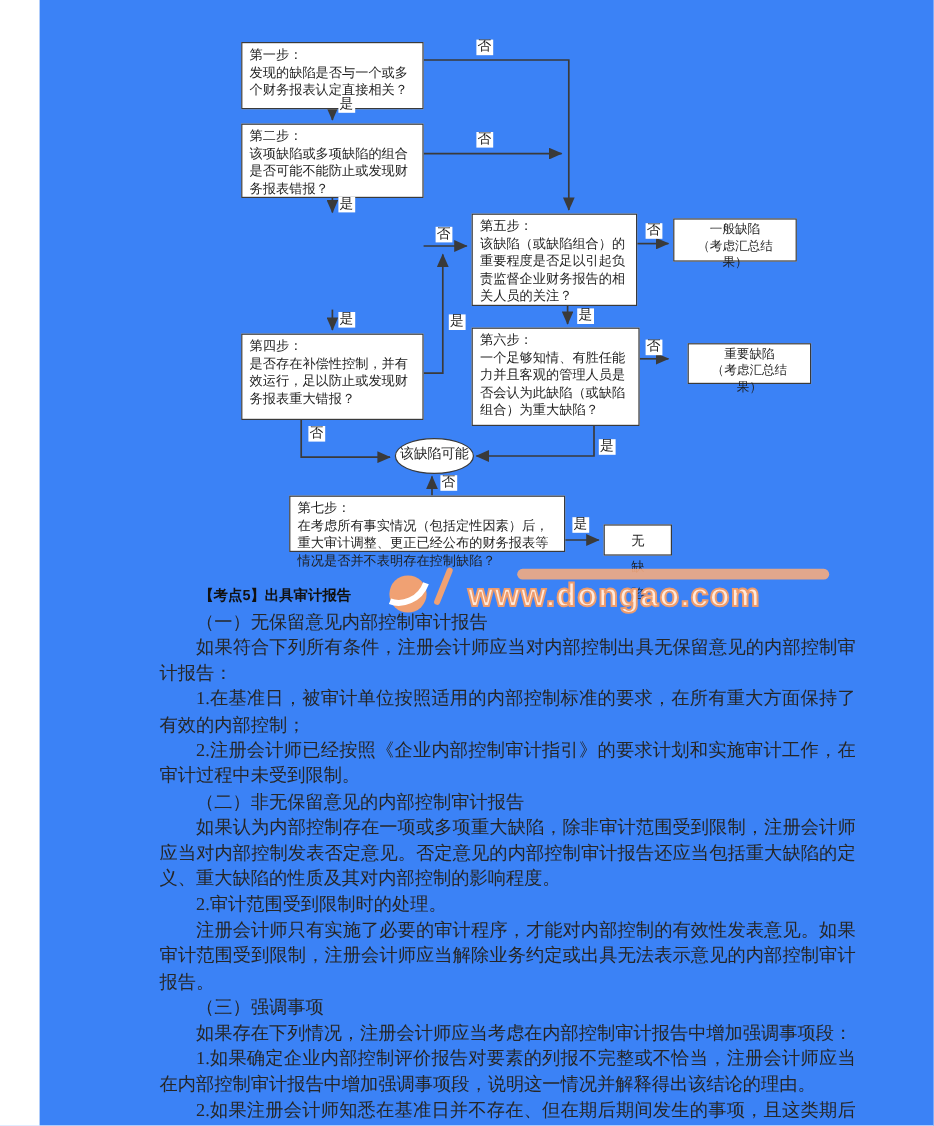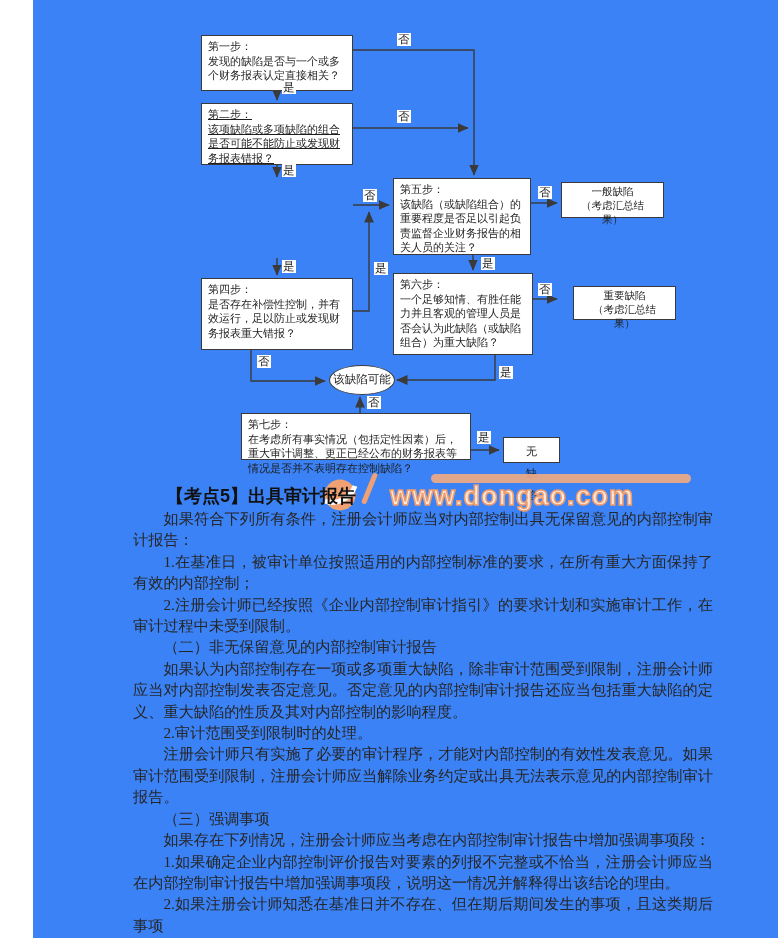--- a/index.html
+++ b/index.html
@@ -19,21 +19,21 @@
     position:absolute;
     border:1.5px solid #3a3a3a;
     background:#fff;
     font-size:11px;line-height:14.5px;
     padding:3px 5px 2px 6px;
     white-space:pre-line;
     box-sizing:border-box;
     color:#1e1e1e;
   }
   .step1{left:168px;top:35px;width:152px;height:56px;}
-  .step2{left:168px;top:103px;width:152px;height:62px;text-decoration:underline;}
+  .step2{left:168px;top:103px;width:152px;height:62px;}
   .step3{left:168px;top:180px;width:152px;height:78px;}
   .step4{left:168px;top:278px;width:152px;height:72px;}
   .step5{left:360px;top:178px;width:138px;height:77px;}
   .step6{left:360px;top:273px;width:140px;height:82px;}
   .step7{left:208px;top:413px;width:230px;height:47px;}
   .result{
     text-align:center;
     padding:2px 19px;
     font-size:10.5px;line-height:14px;
   }
@@ -73,21 +73,21 @@
     color:#fdeade;
     -webkit-text-stroke:1.6px #ee9c6d;
   }
   
   .content{
     position:absolute;left:100px;top:486px;width:580px;z-index:2;
   }
   .content h2{
     margin:0 0 1px 33px;
     font-family:"Liberation Sans","DejaVu Sans",sans-serif;
-    font-size:18px;font-weight:bold;color:#111;
+    font-size:12px;font-weight:bold;color:#111;
     line-height:21px;
   }
   .content p{
     margin:0;
     font-size:15.2px;line-height:21.4px;
     text-indent:2em;
     text-align:justify;
     color:#262626;
   }
 </style>
@@ -163,20 +163,21 @@
       <circle cx="18" cy="18" r="15.5" fill="#f0a173"></circle>
       <path d="M3,24 C13,28 28,23 33,9" stroke="#ffffff" stroke-width="5" fill="none"></path>
     </svg>
     <div class="wm-slash"></div>
     <div class="wm-bar"></div>
     <div class="wm-text">www.dongao.com</div>
   </div>
 
   <div class="content">
     <h2>【考点5】出具审计报告</h2>
+    <p>（一）无保留意见内部控制审计报告</p>
     <p>如果符合下列所有条件，注册会计师应当对内部控制出具无保留意见的内部控制审计报告：</p>
     <p>1.在基准日，被审计单位按照适用的内部控制标准的要求，在所有重大方面保持了有效的内部控制；</p>
     <p>2.注册会计师已经按照《企业内部控制审计指引》的要求计划和实施审计工作，在审计过程中未受到限制。</p>
     <p>（二）非无保留意见的内部控制审计报告</p>
     <p>如果认为内部控制存在一项或多项重大缺陷，除非审计范围受到限制，注册会计师应当对内部控制发表否定意见。否定意见的内部控制审计报告还应当包括重大缺陷的定义、重大缺陷的性质及其对内部控制的影响程度。</p>
     <p>2.审计范围受到限制时的处理。</p>
     <p>注册会计师只有实施了必要的审计程序，才能对内部控制的有效性发表意见。如果审计范围受到限制，注册会计师应当解除业务约定或出具无法表示意见的内部控制审计报告。</p>
     <p>（三）强调事项</p>
     <p>如果存在下列情况，注册会计师应当考虑在内部控制审计报告中增加强调事项段：</p>
     <p>1.如果确定企业内部控制评价报告对要素的列报不完整或不恰当，注册会计师应当在内部控制审计报告中增加强调事项段，说明这一情况并解释得出该结论的理由。</p>

